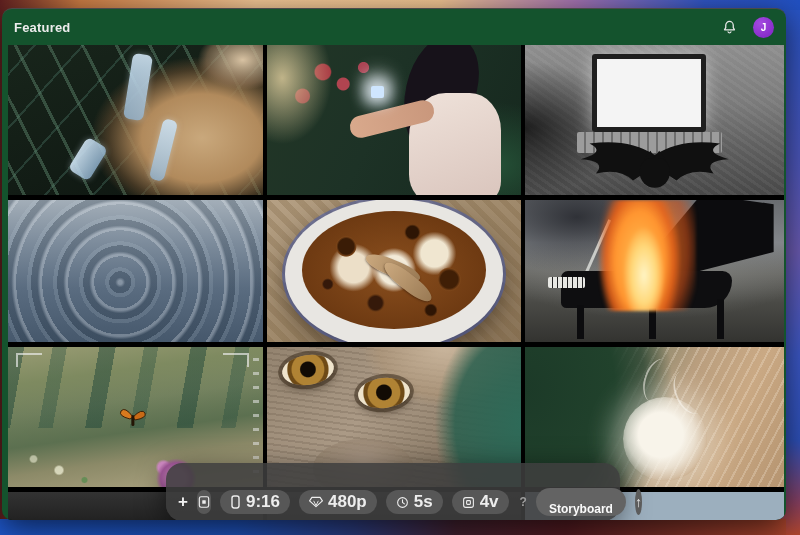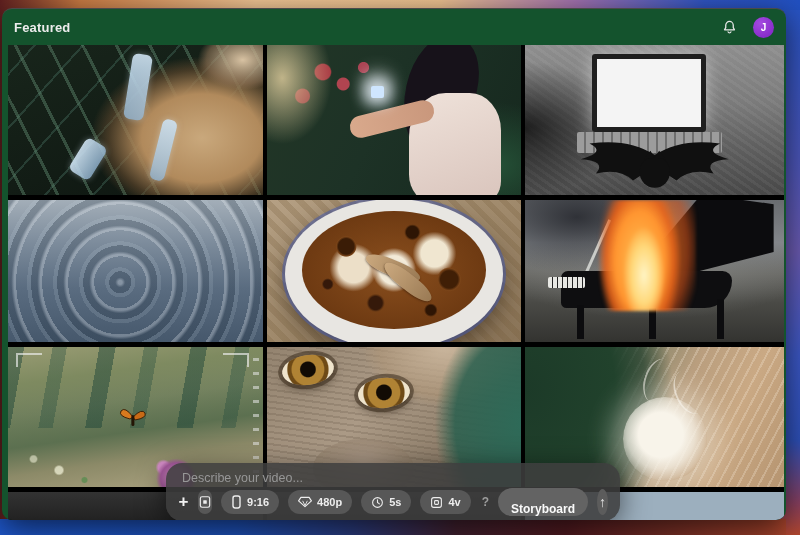--- a/index.html
+++ b/index.html
@@ -197,21 +197,21 @@
     border-radius:16px; background:rgba(62,62,62,.88); z-index:10;
     box-shadow:0 6px 28px rgba(0,0,0,.55); }
   .prompt-input { position:absolute; left:6px; top:5px; right:6px; height:20px;
     background:transparent; border:none; outline:none; color:#e5e5e5;
     font-size:12.5px; padding:0 10px; font-family:"Liberation Sans",sans-serif; }
   .prompt-input::placeholder { color:#979797; }
   .controls { position:absolute; left:0; right:0; bottom:7px; height:24px;
     display:flex; align-items:center; gap:9px; padding:0 12px; }
   .chip { display:inline-flex; align-items:center; gap:5px; height:24px; padding:0 10px;
     border-radius:13px; background:#575757; border:none; cursor:pointer;
-    color:#ededed; font-size:11px; font-weight:700; font-family:"Liberation Sans",sans-serif; }
+    color:#ededed; font-size:17px; font-weight:700; font-family:"Liberation Sans",sans-serif; }
   .chip.icon-only { width:30px; padding:0; justify-content:center; }
   .plus-btn { width:26px; height:24px; border-radius:13px; background:transparent; border:none;
     color:#f2f2f2; font-size:17px; font-weight:700; cursor:pointer; line-height:22px; }
   .help { color:#9d9d9d; font-size:12px; font-weight:700; margin-left:2px; cursor:pointer; }
   .storyboard-btn { margin-left:auto; height:26px; padding:14px 13px; border-radius:14px;
     background:#636363; border:none; color:#fafafa; font-size:12px; font-weight:700;
     cursor:pointer; font-family:"Liberation Sans",sans-serif; }
   .send-btn { width:26px; height:26px; border-radius:50%; background:#5c5c5c; border:none;
     color:#e8e8e8; font-size:14px; cursor:pointer; display:flex; align-items:center;
     justify-content:center; padding:0; }
@@ -314,21 +314,20 @@
         <div class="wisp w1"></div>
         <div class="wisp w2"></div>
       </div>
 
       <div class="tile t10" title="Partially visible video thumbnail"></div>
       <div class="tile t11" title="Partially visible video thumbnail"></div>
       <div class="tile t12" title="Partially visible video thumbnail"></div>
     </div>
 
     <div class="prompt-bar">
-      <input class="prompt-input" type="text" placeholder="Describe your video..." style="">
       <div class="controls">
         <button class="plus-btn">+</button>
 
         <button class="chip icon-only">
           <span>
             <svg width="14" height="14" viewBox="0 0 24 24" fill="none" stroke="#ededed" stroke-width="2">
               <rect x="4" y="3" width="16" height="18" rx="3"></rect>
               <rect x="9" y="9" width="6" height="6" rx="1" fill="#ededed" stroke="none"></rect>
             </svg>
           </span>

